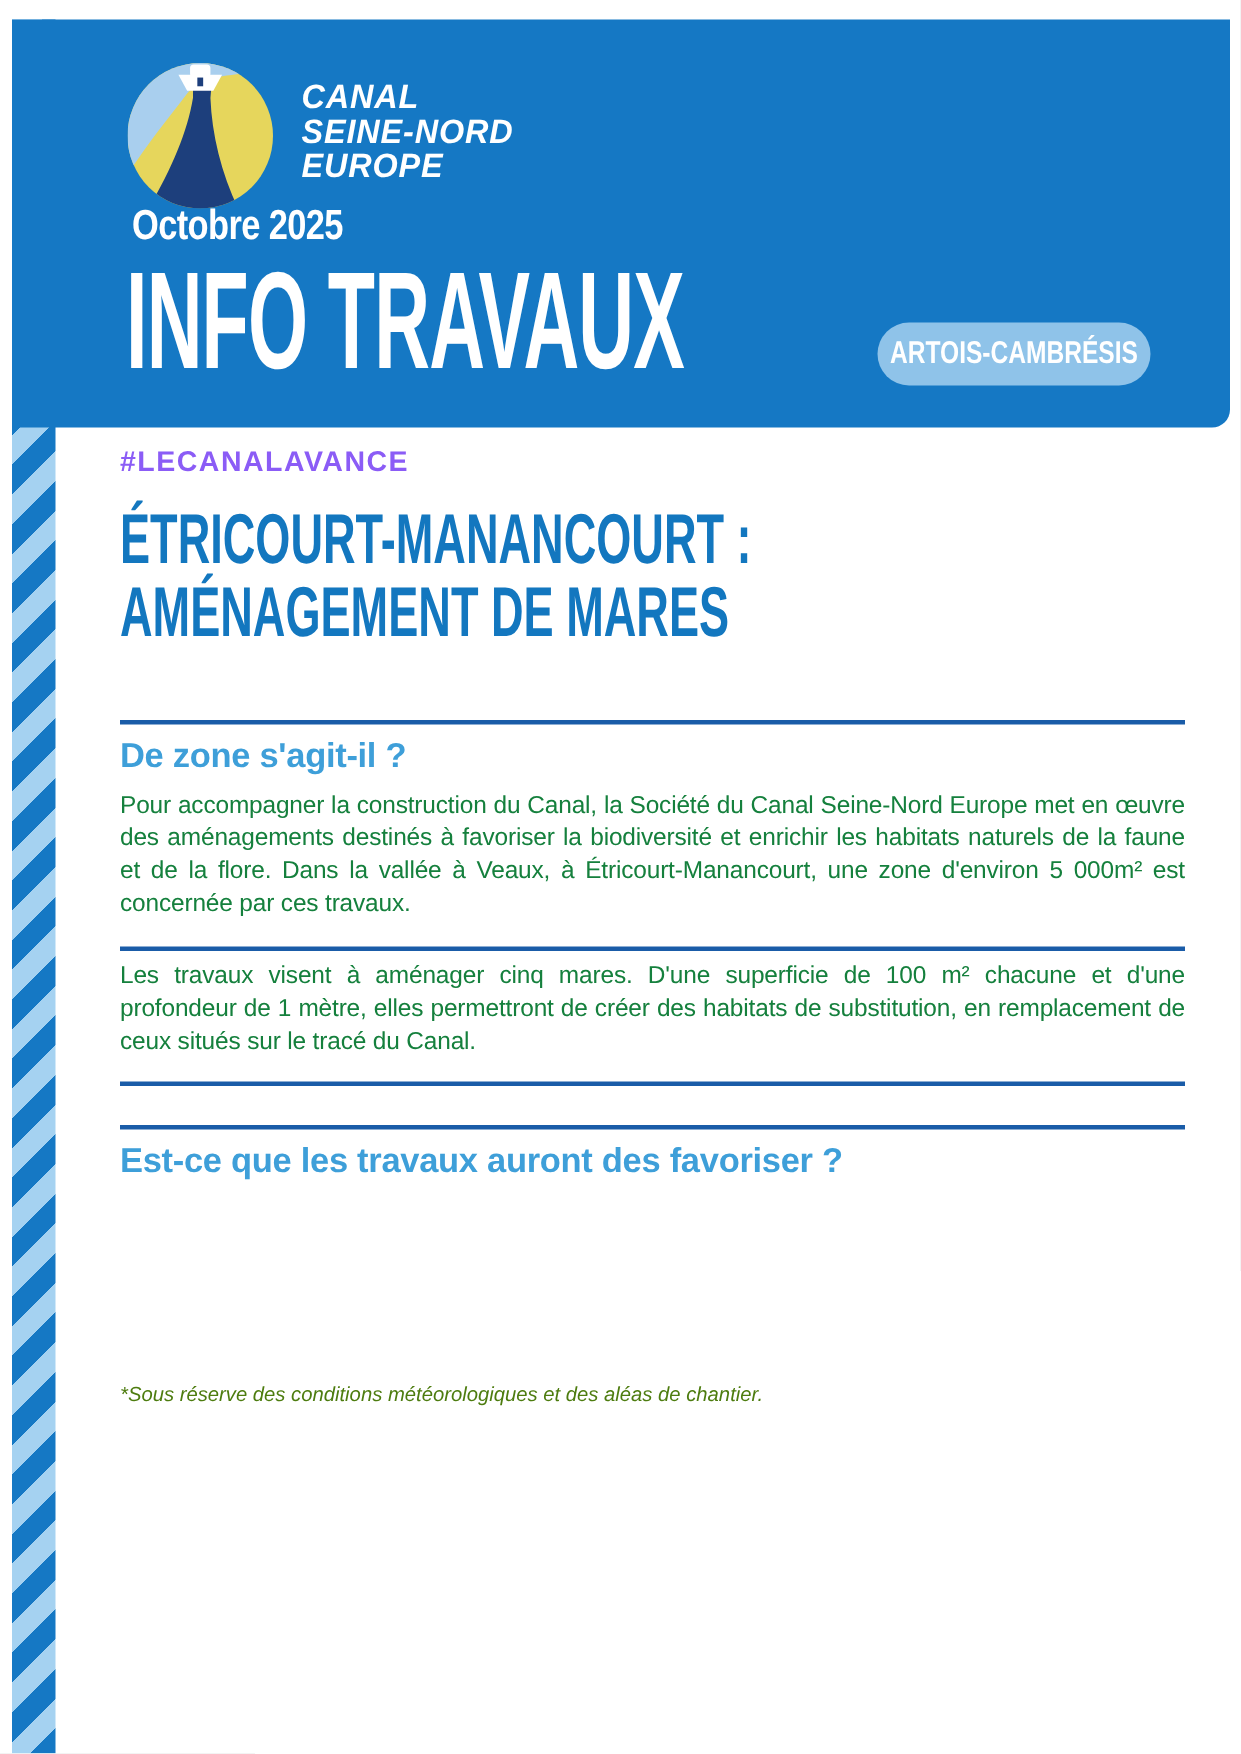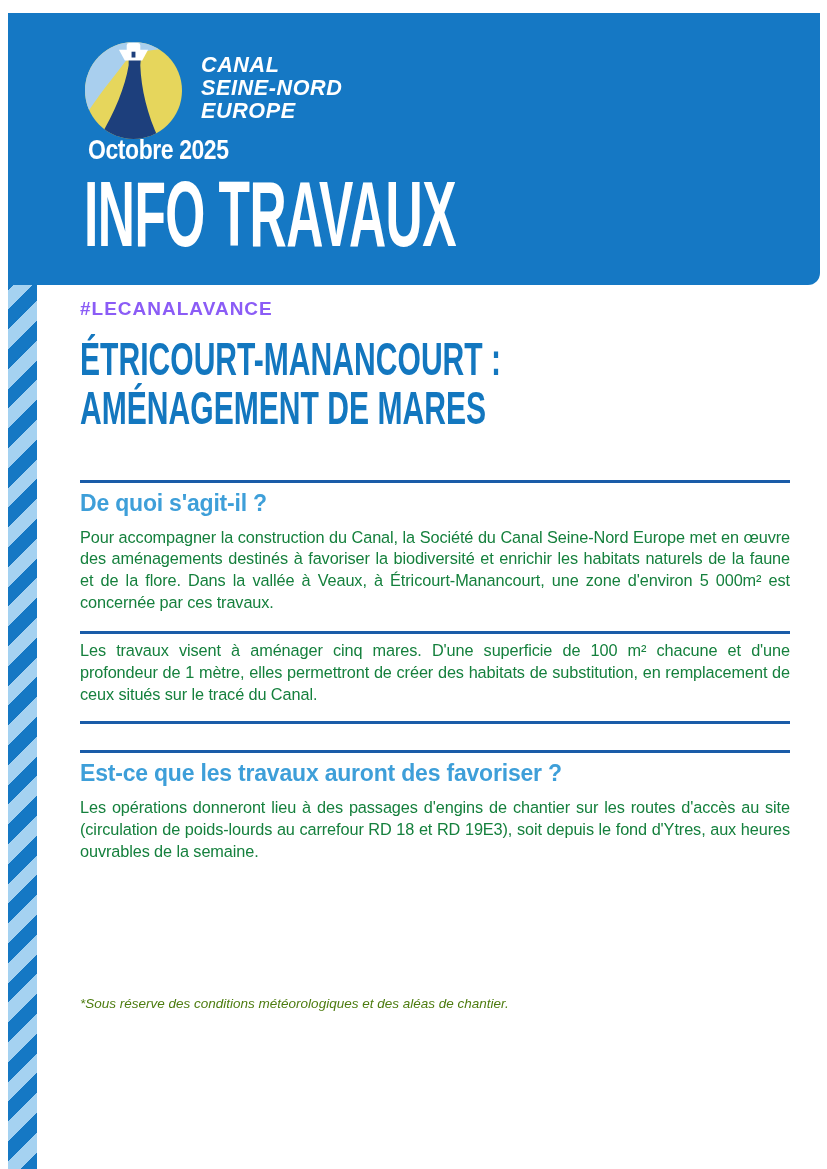--- a/index.html
+++ b/index.html
@@ -109,45 +109,47 @@
         <div>CANAL</div>
         <div>SEINE-NORD</div>
         <div>EUROPE</div>
       </div>
     </div>
 
     <div class="date">Octobre 2025</div>
 
     <h1 class="info-title">INFO TRAVAUX</h1>
 
+    <div class="badge">
+      <span>ARTOIS-CAMBRÉSIS</span>
+    </div>
   </header>
 
   <main class="content">
 
     <div class="hashtag">#LECANALAVANCE</div>
 
     <h2 class="main-title"><span>ÉTRICOURT-MANANCOURT :</span><br><span>AMÉNAGEMENT DE MARES</span></h2>
 
     <section class="section sec-1">
       <hr>
-      <h2>De quoi s'agit-il ?</h2>
+      <h2>De zone s'agit-il ?</h2>
       <p>Pour accompagner la construction du Canal, la Société du Canal Seine-Nord Europe met en œuvre des aménagements destinés à favoriser la biodiversité et enrichir les habitats naturels de la faune et de la flore. Dans la vallée à Veaux, à Étricourt-Manancourt, une zone d'environ 5 000m² est concernée par ces travaux.</p>
     </section>
 
     <section class="section sec-2">
       <hr>
       <p>Les travaux visent à aménager cinq mares. D'une superficie de 100 m² chacune et d'une profondeur de 1 mètre, elles permettront de créer des habitats de substitution, en remplacement de ceux situés sur le tracé du Canal.</p>
     </section>
 
     <section class="section sec-3">
       <hr>
     </section>
 
     <section class="section sec-4">
       <hr>
       <h2>Est-ce que les travaux auront des favoriser ?</h2>
-      <p>Les opérations donneront lieu à des passages d'engins de chantier sur les routes d'accès au site (circulation de poids-lourds au carrefour RD 18 et RD 19E3), soit depuis le fond d'Ytres, aux heures ouvrables de la semaine.</p>
     </section>
 
     <p class="footnote">*Sous réserve des conditions météorologiques et des aléas de chantier.</p>
 
   </main>
 </div>
 
 </body></html>

